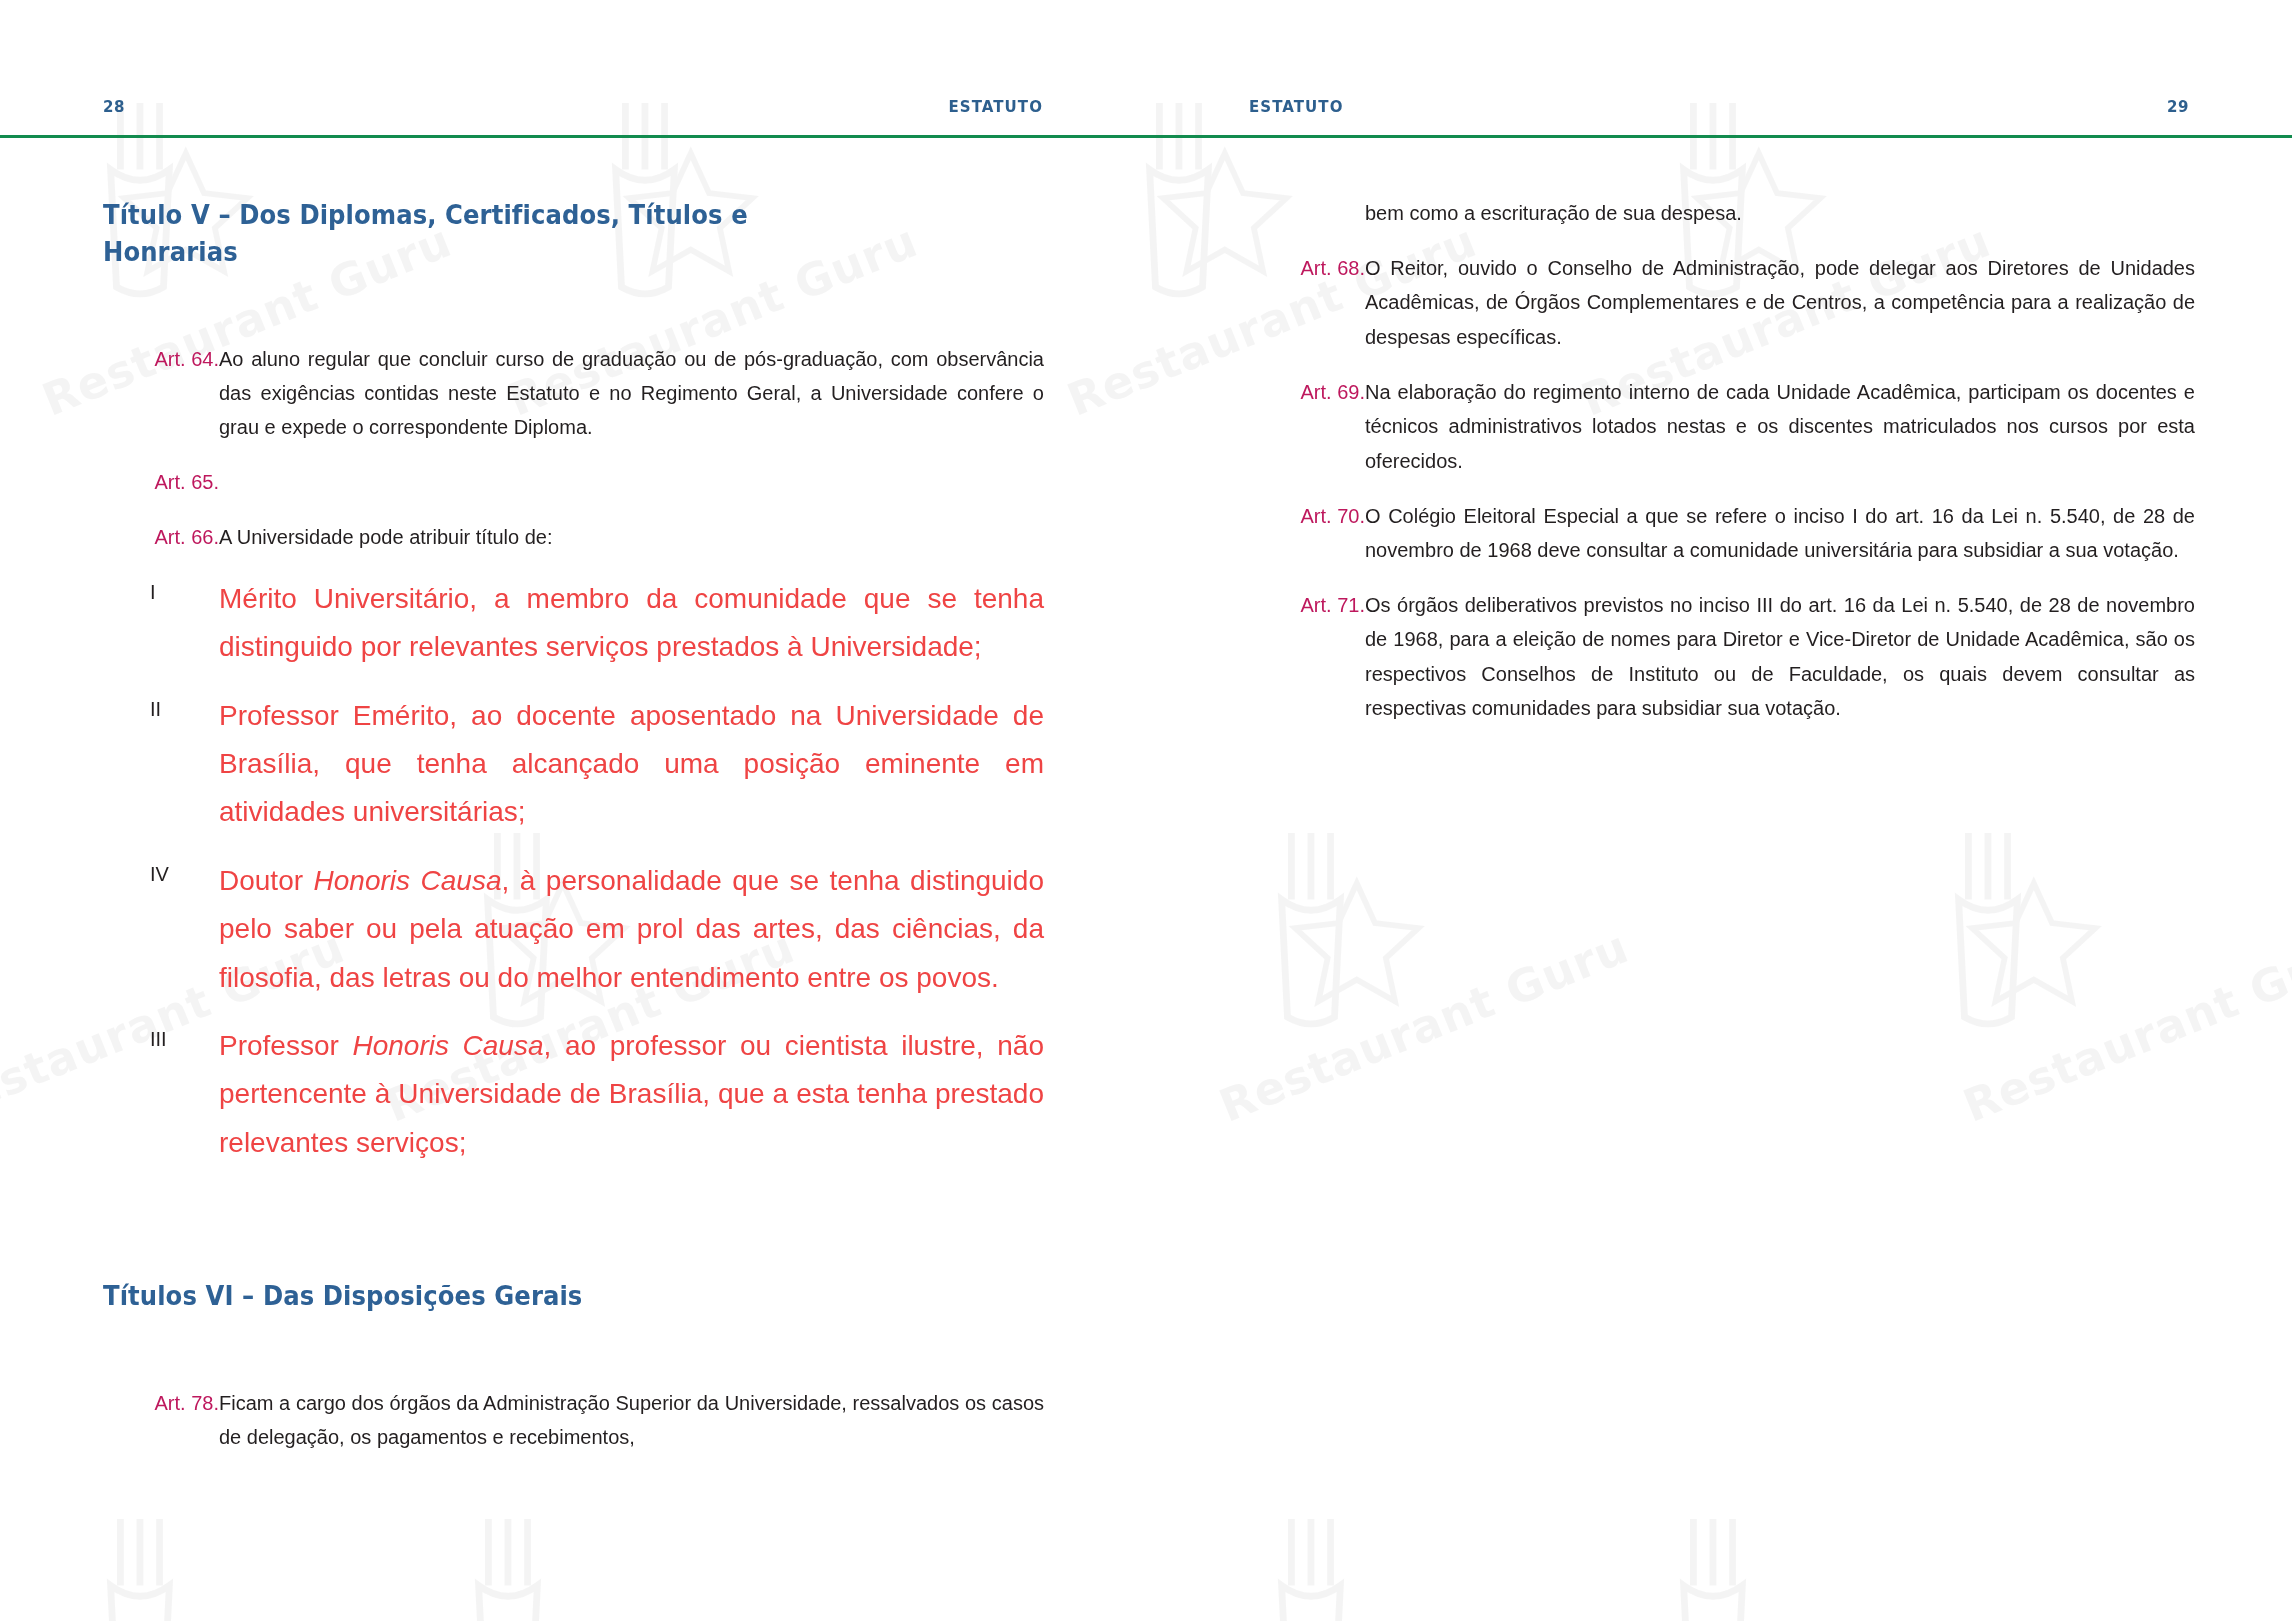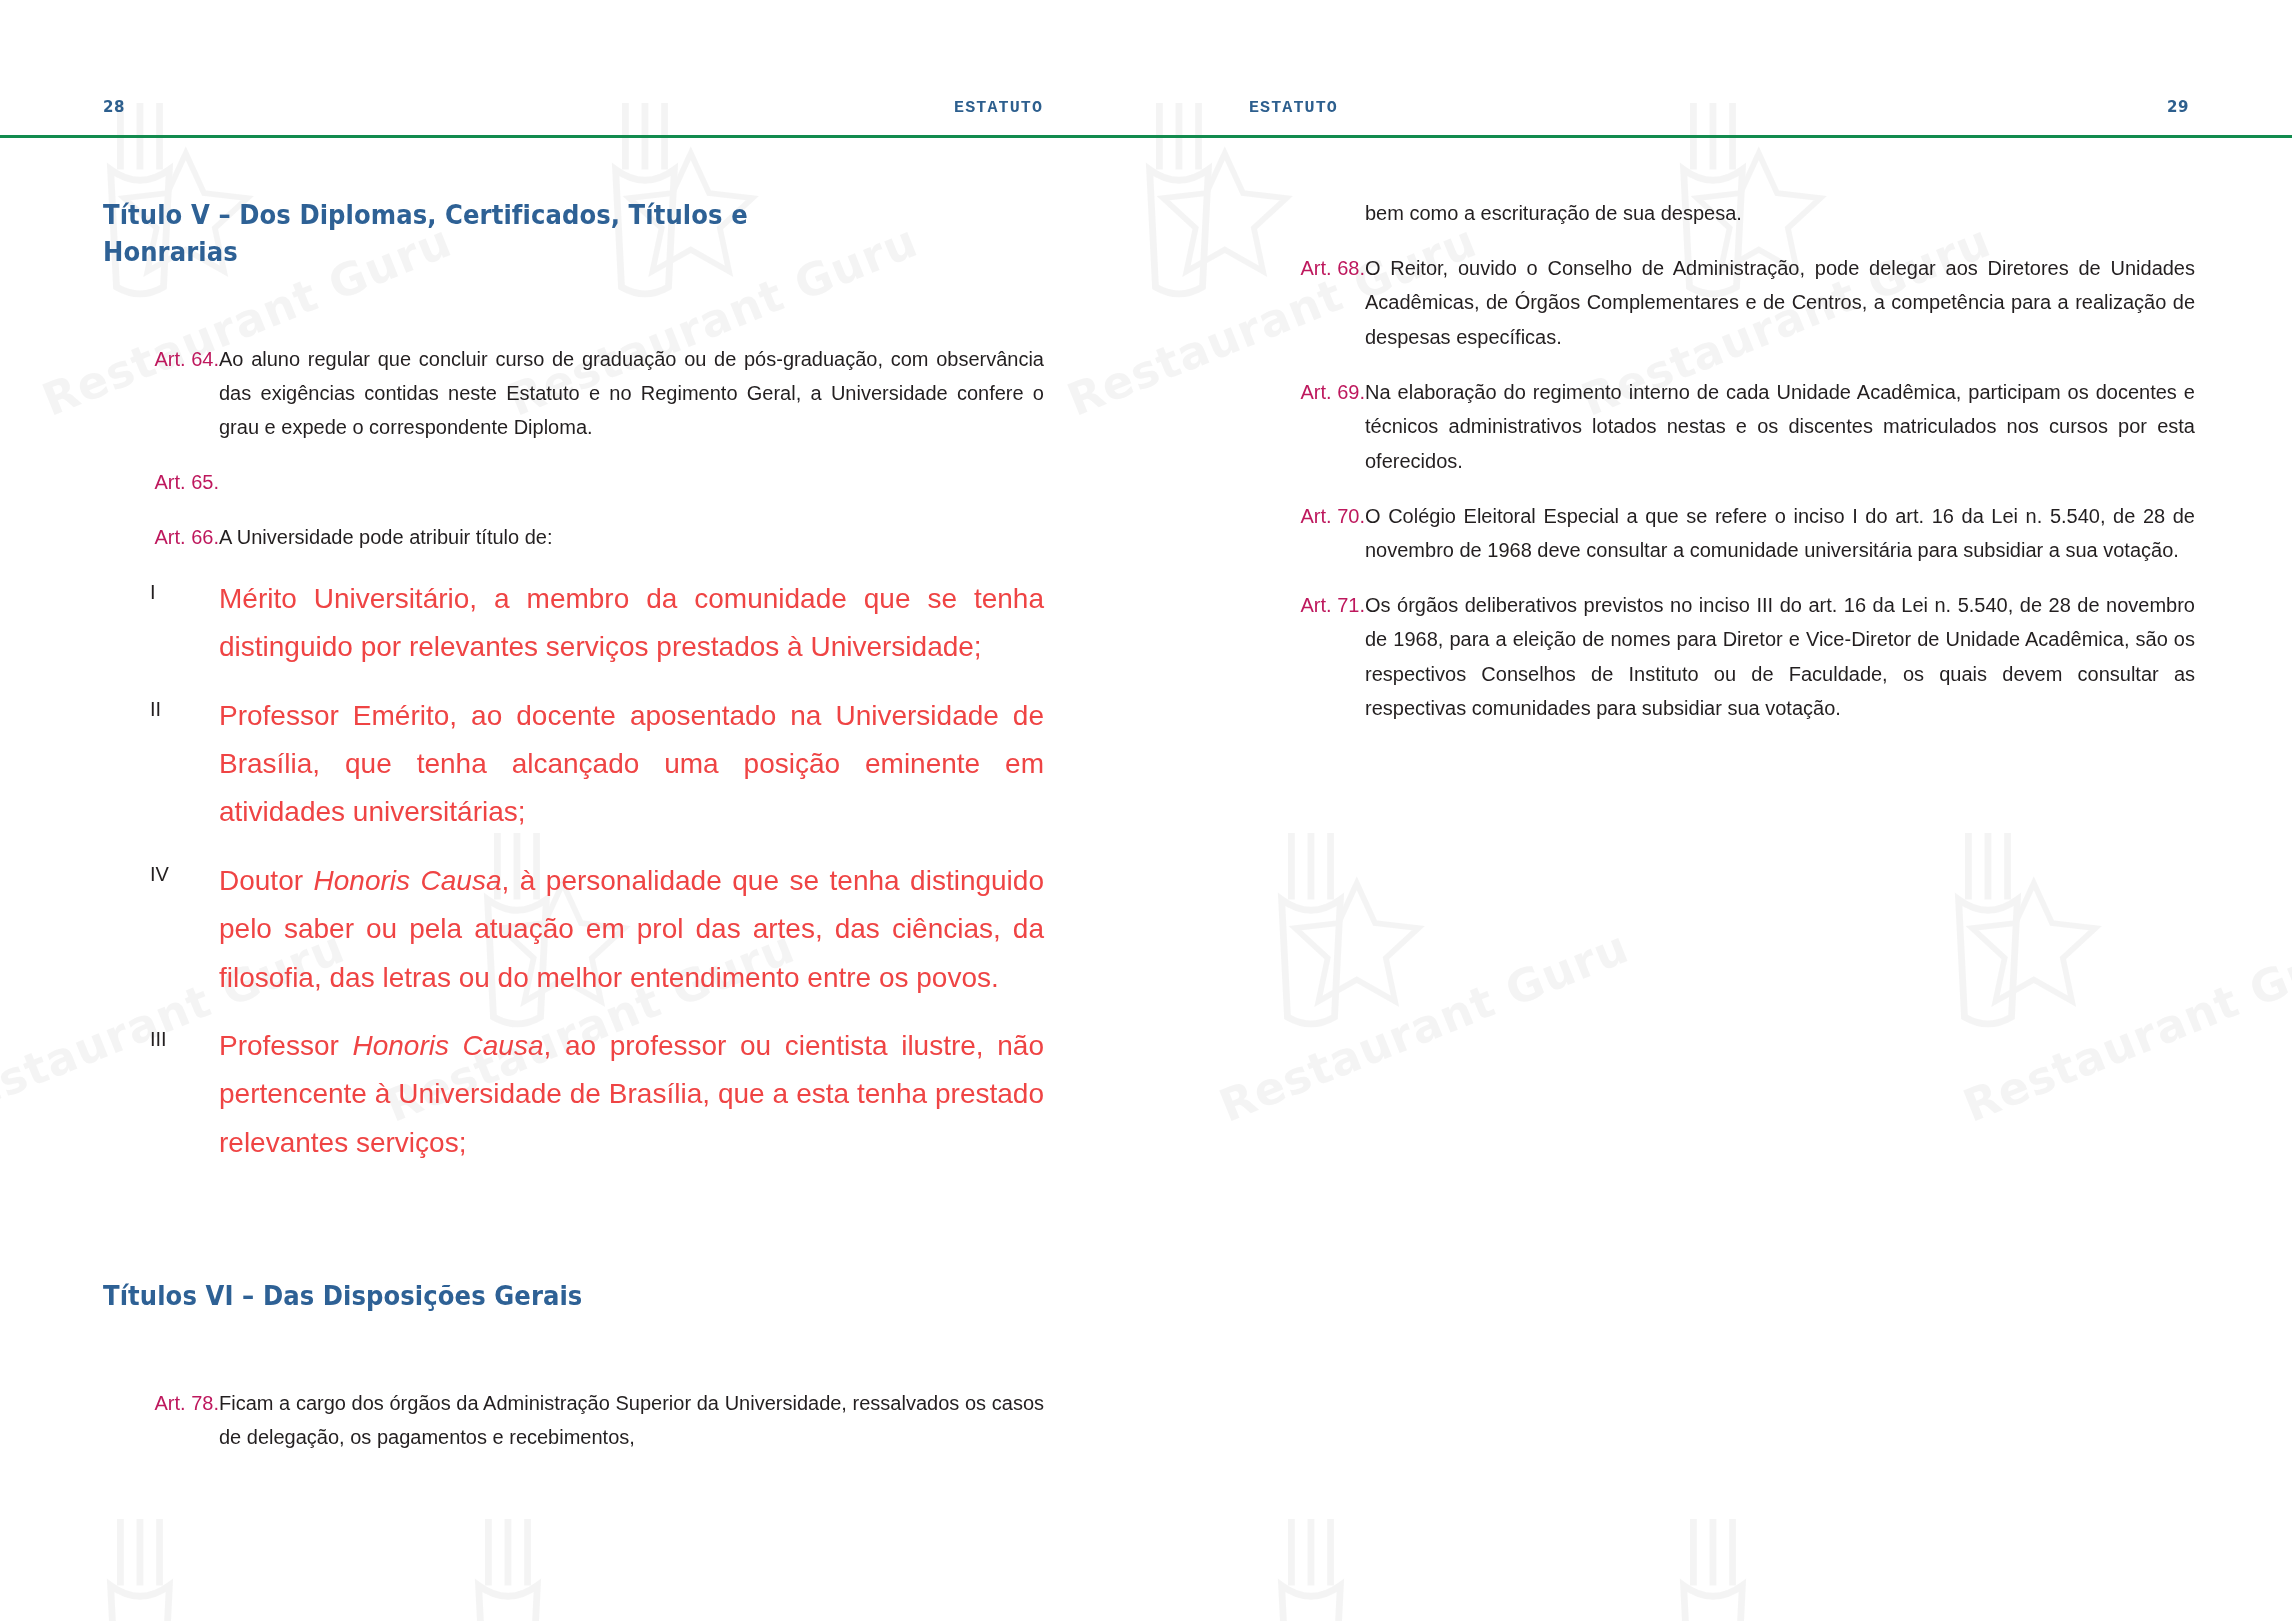--- a/index.html
+++ b/index.html
@@ -70,21 +70,21 @@
     height: 25.5px;
     display: flex;
     align-items: baseline;
     justify-content: space-between;
     font-family: "DejaVu Sans Condensed", "Liberation Sans Narrow", "Liberation Sans", sans-serif;
     font-size: 16.7px;
     font-weight: 700;
     letter-spacing: 0.6px;
     color: #2d5f8e;
   }
-  .rh-label { letter-spacing: 1.1px; font-family: Liberation Mono, monospace; }
+  .rh-label { letter-spacing: 1.1px; }
   .rule {
     position: absolute;
     top: 135px;
     height: 2.9px;
     background: #128b4e;
   }
   .page-left .rule  { left: 0;     right: 0; }
   .page-right .rule { left: 0;     right: 0; }
 
   

